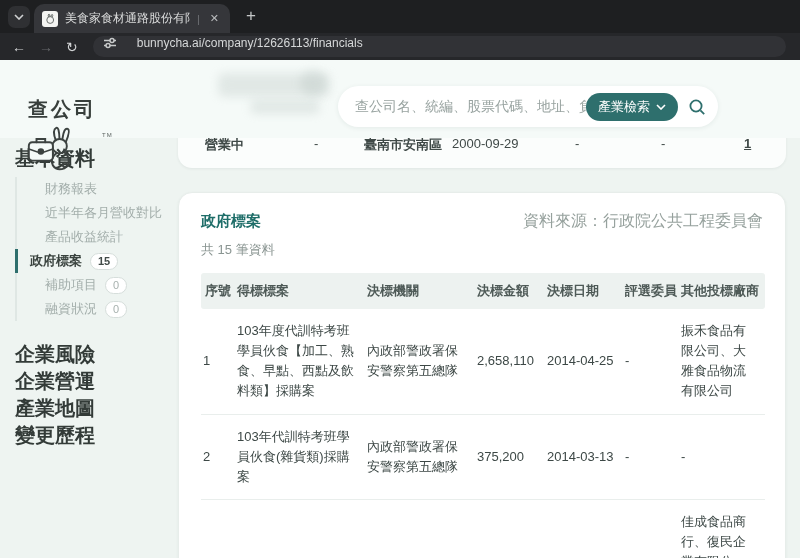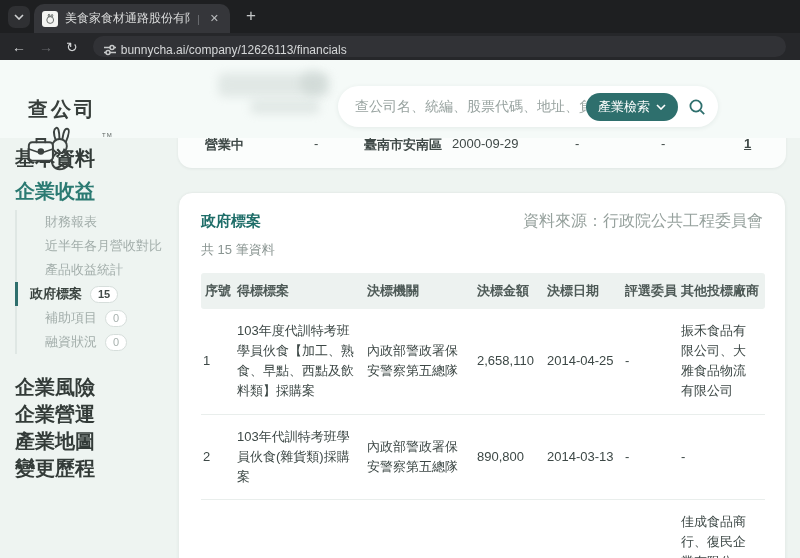--- a/index.html
+++ b/index.html
@@ -17,21 +17,21 @@
     display:flex; align-items:center; justify-content:center; }
   .tab-title { flex:1; font-size:12px; color:#dcdddd; white-space:nowrap; overflow:hidden; }
   .tab-sep { color:#6f7174; font-size:11px; }
   .tab-close { color:#b9bbbd; font-size:11px; padding:2px 3px; }
   .new-tab { width:26px; height:26px; margin:0 0 4px 8px; color:#c6c8c9; font-size:17px;
     display:flex; align-items:center; justify-content:center; }
   .toolbar { height:27px; background:#26272a; display:flex; align-items:center; padding:0 12px; gap:13px; }
   .nav-ico { font-size:14px; color:#d2d4d5; line-height:1; }
   .nav-ico.dim { color:#66686b; }
   .omnibox { flex:1; height:21px; border-radius:11px; background:#313236; margin:0 2px 0 2px;
-    display:flex; align-items:flex-end; padding:0 10px; gap:4px; }
+    display:flex; align-items:flex-start; padding:0 10px; gap:20px; }
   .url-text { font-size:12px; color:#d6d8d9; white-space:nowrap; }
 
   
   .page { position:absolute; left:0; top:60px; width:800px; height:498px;
     background:#eef4f1; overflow:hidden; }
 
   .site-header { position:absolute; left:0; top:0; width:800px; height:78px;
     background:#f5faf8; z-index:3; }
   .blob { position:absolute; background:#aebbb7; opacity:.28; filter:blur(5px); border-radius:6px; }
   .b1 { left:218px; top:13px; width:112px; height:24px; }
@@ -182,21 +182,20 @@
         <svg width="18" height="18" viewBox="0 0 18 18" fill="none" stroke="#2e6f6d" stroke-width="1.8">
             <circle cx="8" cy="8" r="5.6"></circle>
             <path d="M12.4 12.4 L16.2 16.2"></path>
           </svg>
       </span>
     </div>
   </div>
 
   <nav class="sidebar">
       <div class="side-item">基本資料</div>
-      <div class="side-item active">企業收益</div>
       <div class="sub-list">
         <div class="sub-item">
           <span>財務報表</span>
         </div>
         <div class="sub-item">
           <span>近半年各月營收對比</span>
         </div>
         <div class="sub-item">
           <span>產品收益統計</span>
         </div>
@@ -254,21 +253,21 @@
             <td>內政部警政署保安警察第五總隊</td>
             <td class="nowrap">2,658,110</td>
             <td class="nowrap">2014-04-25</td>
             <td class="nowrap">-</td>
             <td>振禾食品有限公司、大雅食品物流有限公司</td>
           </tr>
           <tr>
             <td class="nowrap">2</td>
             <td>103年代訓特考班學員伙食(雜貨類)採購案</td>
             <td>內政部警政署保安警察第五總隊</td>
-            <td class="nowrap">890,800</td>
+            <td class="nowrap">375,200</td>
             <td class="nowrap">2014-03-13</td>
             <td class="nowrap">-</td>
             <td>-</td>
           </tr>
           <tr>
             <td class="nowrap">3</td>
             <td>學校午餐食材採購(南北貨類)</td>
             <td>高雄市政府員工消費作社</td>
             <td class="nowrap">7,250,000</td>
             <td class="nowrap">2012-08-28</td>

